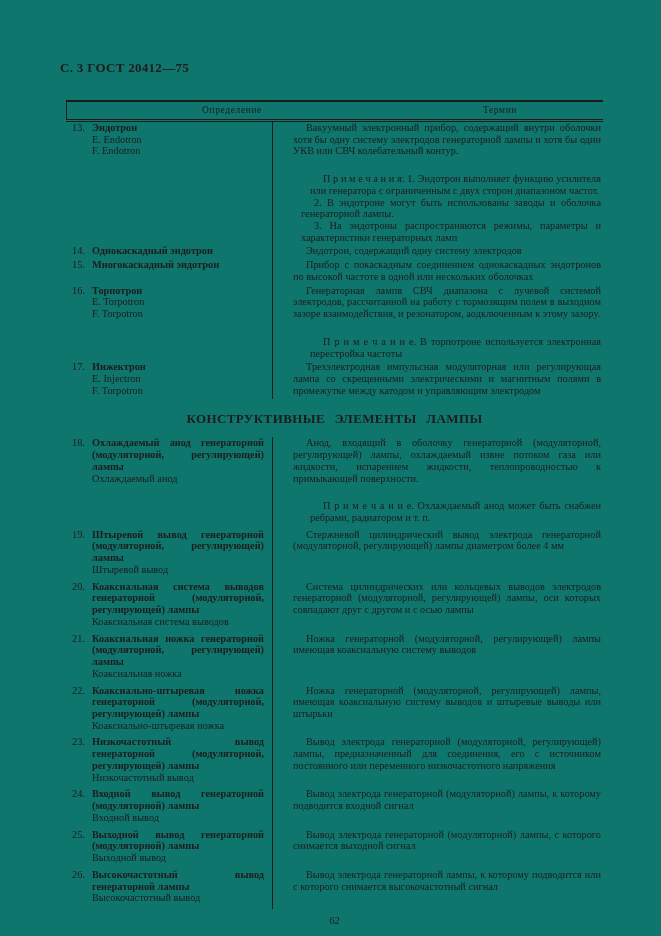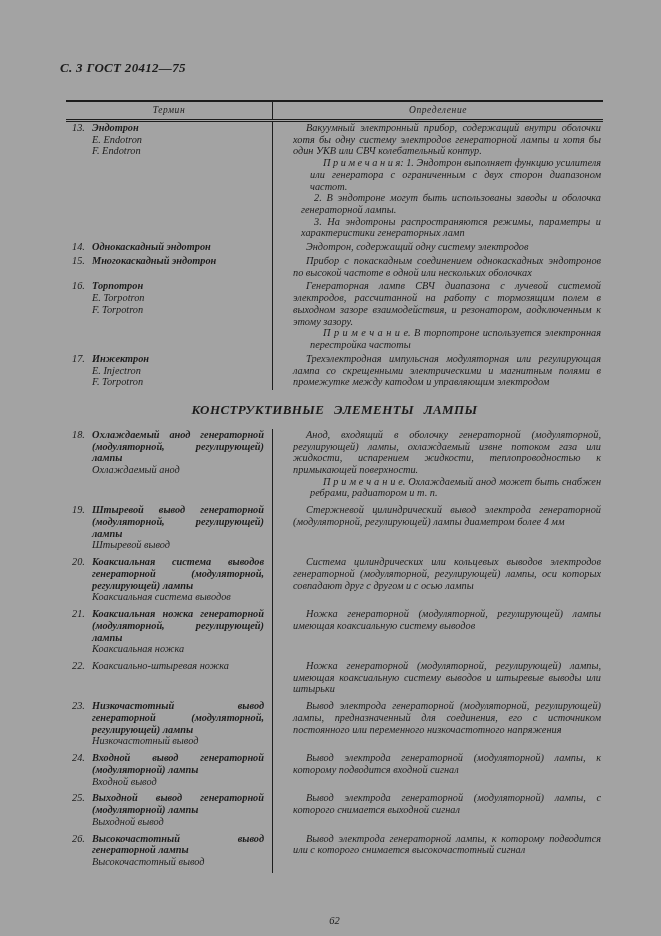--- a/index.html
+++ b/index.html
@@ -1,20 +1,19 @@
 <!DOCTYPE html>
 <html lang="ru"><head>
 <meta charset="utf-8">
 <style>
   html,body{margin:0;padding:0;background:#ffffff;}
   .page{
     position:relative;width:661px;height:936px;overflow:hidden;
-    background:#a3a3a3;color:#1c1c1c;
+    background:#0f766e;color:#1c1c1c;
     font-family:"Liberation Serif","DejaVu Serif",serif;
-    font-style:italic;
   }
   .doc-header{
     position:absolute;top:60px;left:60px;
     font-size:13px;font-weight:bold;letter-spacing:.3px;white-space:nowrap;
   }
   .table-wrap{position:absolute;top:100px;left:66px;width:537px;font-size:10.3px;line-height:1.14;}
   .thead{display:flex;align-items:stretch;border-top:2px solid #1c1c1c;border-bottom:3px double #1c1c1c;}
   .th{font-size:9.5px;padding:3px 0 3px;text-align:center;letter-spacing:.6px;}
   .th-term{width:206px;box-sizing:border-box;}
   .th-def{flex:1;border-left:1px solid #1c1c1c;}
@@ -22,35 +21,35 @@
   .cell-term{width:206px;box-sizing:border-box;padding:0 8px 0 6px;}
   .cell-def{flex:1;border-left:1px solid #1c1c1c;box-sizing:border-box;padding:0 2px 0 20px;}
   #group-1 .cell-term,#group-1 .cell-def{padding-bottom:2px;}
   #group-2 .cell-term,#group-2 .cell-def{padding-bottom:5px;}
   .term-entry{display:flex;}
   .term-num{width:20px;flex:none;}
   .term-box{flex:1;display:block;}
   .term-title{display:block;font-weight:bold;text-align:justify;}
   .term-sub{display:block;}
   .def-p{margin:0;text-indent:13px;text-align:justify;}
-  .def-n1{margin:0 0 0 17px;text-indent:13px;text-align:justify;}
+  .def-n1{margin:16px 0 0 17px;text-indent:13px;text-align:justify;}
   .def-n2{margin:0 0 0 8px;text-indent:13px;text-align:justify;}
   .section-header{text-align:center;font-weight:bold;font-size:13px;word-spacing:6px;letter-spacing:.4px;padding:13px 0 11px;}
   .page-number{position:absolute;top:915px;left:66px;width:537px;text-align:center;font-size:10.5px;}
 </style>
 </head>
 <body>
 
 <div class="page">
   <div class="doc-header">С. 3 ГОСТ 20412—75</div>
 
   <div class="table-wrap">
     <div class="thead">
+      <div class="th th-def">Определение</div>
       <div class="th th-term">Термин</div>
-      <div class="th th-def">Определение</div>
     </div>
 
     <div class="tbody" id="group-1">
   <div class="row">
     <div class="cell-term">
       <div class="term-entry">
         <span class="term-num">13.</span>
         <span class="term-box">
           <span class="term-title">Эндотрон</span>
         <span class="term-sub">E. Endotron</span>
@@ -190,20 +189,21 @@
     <div class="cell-def">
             <p class="def-p">Ножка генераторной (модуляторной, регулирующей) лампы имеющая коаксиальную систему выводов</p>
           </div>
   </div>
 
   <div class="row">
     <div class="cell-term">
       <div class="term-entry">
         <span class="term-num">22.</span>
         <span class="term-box">
+          <span class="term-title">Коаксиально-штыревая ножка генераторной (модуляторной, регулирующей) лампы</span>
         <span class="term-sub">Коаксиально-штыревая ножка</span>
               </span>
       </div>
     </div>
     <div class="cell-def">
             <p class="def-p">Ножка генераторной (модуляторной, регулирующей) лампы, имеющая коаксиальную систему выводов и штыревые выводы или штырьки</p>
           </div>
   </div>
 
   <div class="row">

